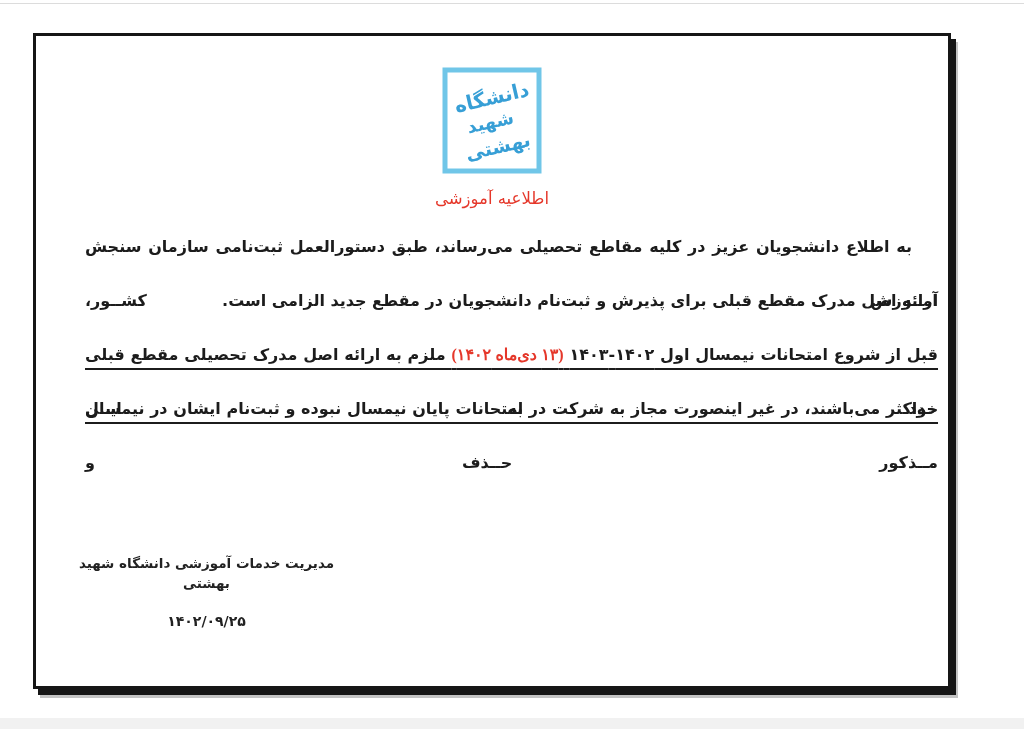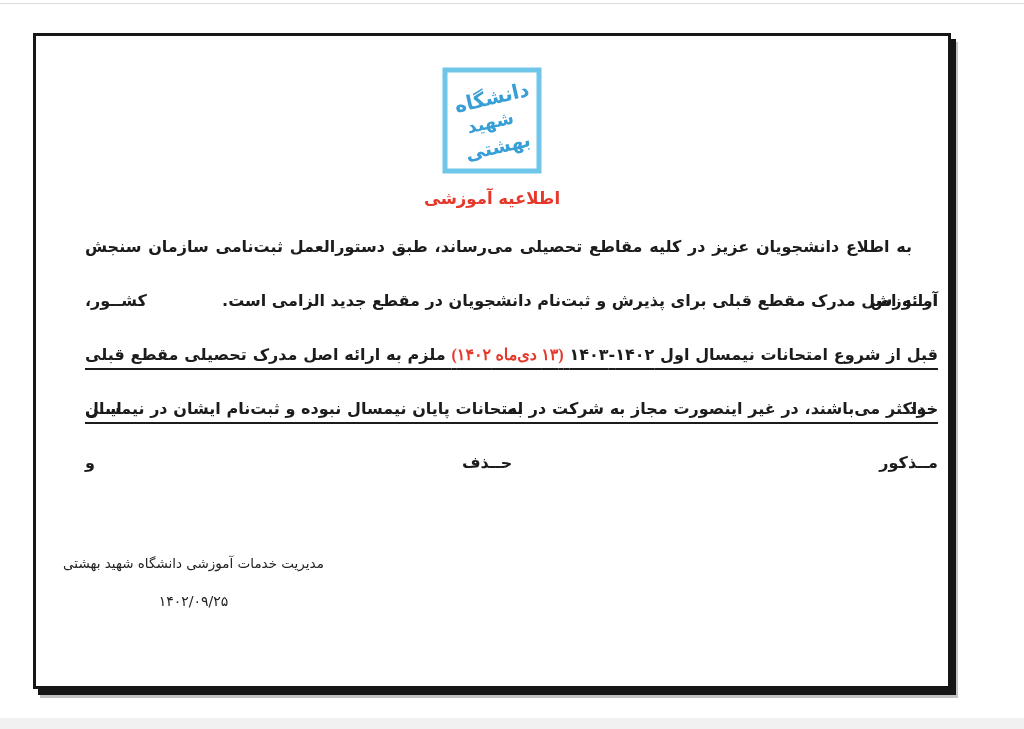--- a/index.html
+++ b/index.html
@@ -11,33 +11,33 @@
   .frame{position:absolute;left:33px;top:33px;width:912px;height:650px;background:#ffffff;
          border:3px solid #161616;
          box-shadow:5px 6px 0 0 #161616, 7px 9px 0 0 #c4c4c4;
          direction:rtl;}
 
   .logo-wrap{width:100px;height:107px;margin:31px auto 0 auto;}
   .logo-wrap svg{display:block;}
   .logo-wrap text{font-family:"DejaVu Sans",sans-serif;font-weight:bold;}
 
   .title{margin-top:15px;text-align:center;color:#e5372a;
-         font-size:16.5px;font-weight:bold;letter-spacing:0.2px;}
+         font-size:16.5px;font-weight:normal;letter-spacing:0.2px;}
 
   .body-text{margin-top:12px;padding:0 10px 0 26px;color:#1c1c1c;margin-left:23px;}
   .line{height:54px;line-height:54px;font-size:16px;font-weight:bold;direction:rtl;}
   .justify{text-align:justify;text-align-last:justify;}
   .right{text-align:right;white-space:nowrap;}
   .indent{text-indent:26px;}
   .u{text-decoration:underline;text-decoration-thickness:1.6px;
      text-underline-offset:8px;text-decoration-color:#1c1c1c;}
   .red{color:#e5372a;font-family:Liberation Serif, serif;}
 
-  .signature{position:absolute;left:15px;top:517px;width:285px;text-align:center;
-             font-weight:normal;color:#222222;direction:rtl;}
+  .signature{position:absolute;left:28px;top:517px;width:285px;text-align:center;
+             font-weight:bold;color:#222222;direction:rtl;}
   .signature .org{font-size:13.5px;line-height:20px;}
   .signature .date{margin-top:20px;font-size:14px;direction:ltr;}
 </style>
 </head>
 <body>
 
 <div class="page">
   <div class="top-rule"></div>
 
   <div class="frame">

